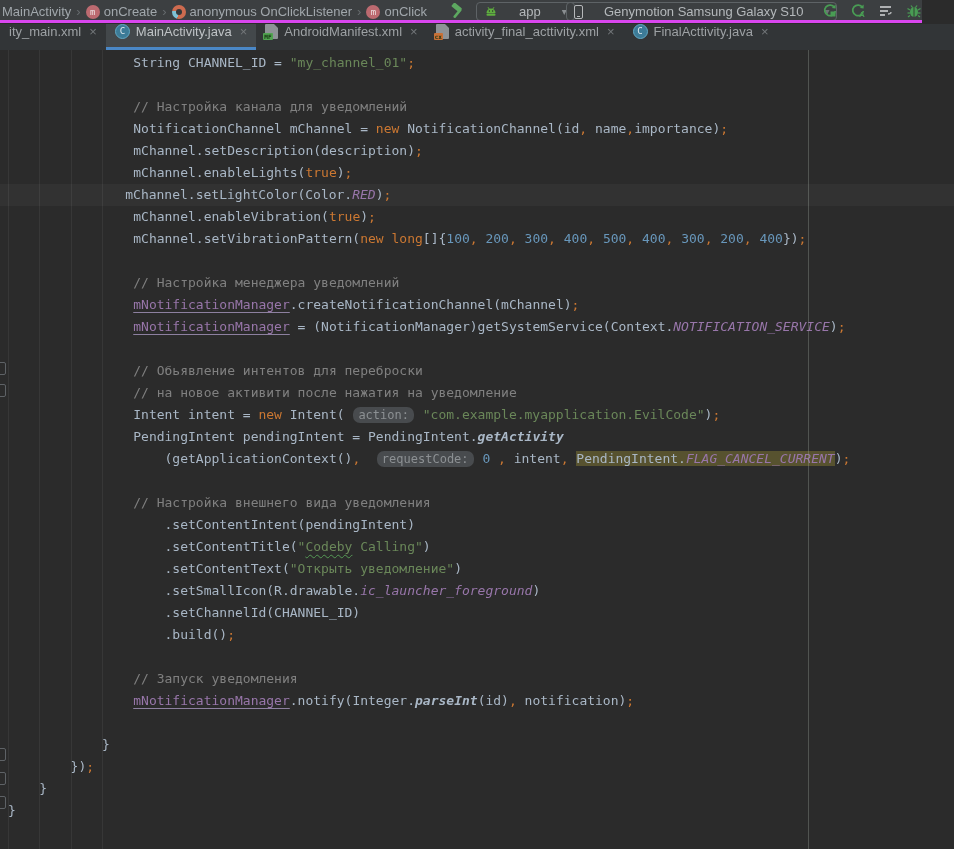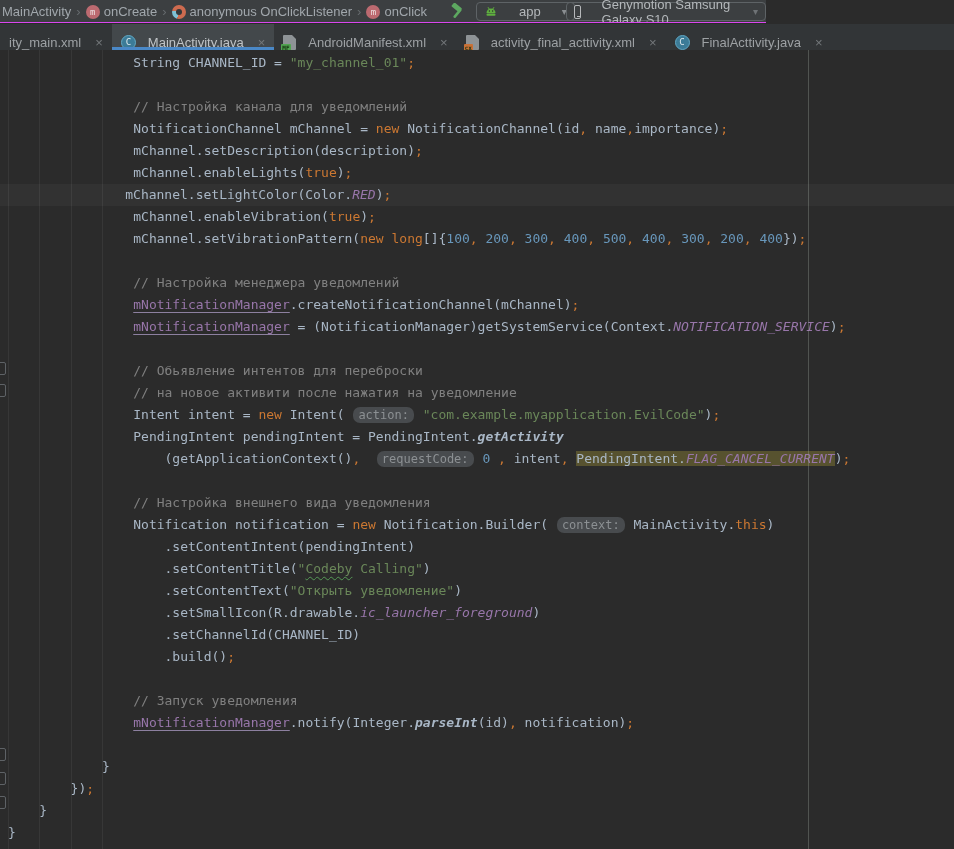--- a/index.html
+++ b/index.html
@@ -1,22 +1,22 @@
 <!DOCTYPE html>
 <html><head>
 <meta charset="utf-8">
 <style>
   * { margin:0; padding:0; box-sizing:border-box; }
   html,body { width:954px; height:849px; overflow:hidden; background:#2B2B2B;
     font-family:"Liberation Sans", sans-serif; }
   .app { position:relative; width:954px; height:849px; }
 
   
-  .toolbar { position:absolute; left:0; top:0; width:766px; height:23px;
-    background:#3C3F41; border-bottom:1px solid #d946ef; overflow:hidden; }
+  .toolbar { position:absolute; left:0; top:0; width:922px; height:23px;
+    background:#3C3F41; border-bottom:3px solid #d946ef; overflow:hidden; }
   .crumbs { position:absolute; left:2px; top:0; height:23px; display:flex;
     align-items:center; gap:4px; white-space:nowrap; }
   .crumb { display:flex; align-items:center; gap:4px; color:#A1A7AC;
     font-size:13px; cursor:default; }
   .crumb-sep { color:#666B6E; font-size:13px; padding:0 1px; }
   .ic-method { width:14px; height:14px; border-radius:50%; background:#BC6A70;
     color:#EDE2E3; font-size:9px; line-height:14px; text-align:center;
     font-family:"DejaVu Sans Mono",monospace; }
   .ic-anon { width:14px; height:14px; border-radius:50%; position:relative;
     background:conic-gradient(#CE6B4F 0 55%, #7FC1D4 55% 78%, #CE6B4F 78% 100%); }
@@ -34,21 +34,21 @@
     position:relative; }
   .ic-phone::after { content:""; position:absolute; left:2px; bottom:1px; width:3px;
     height:1px; background:#B6B8BA; }
   .tb-actions { position:absolute; top:3px; left:822px; width:140px; display:flex;
     gap:12px; }
   .tb-actions svg { display:block; }
 
   
   .tabbar { position:absolute; left:0; top:24px; width:954px; height:26px;
     background:#323537; display:flex; overflow:hidden; }
-  .tab { display:flex; align-items:flex-end; gap:12px; padding:0 9px; height:26px;
+  .tab { display:flex; align-items:flex-start; gap:6px; padding:0 9px; height:26px;
     color:#9DA1A4; font-size:13px; white-space:nowrap; position:relative;
     cursor:default; }
   .tab.sel { background:#43484B; color:#BFC3C6; }
   .tab.sel::after { content:""; position:absolute; left:0; right:0; bottom:0;
     height:3px; background:#4A88C7; }
   .tab .x { color:#74787B; font-size:13px; margin-left:2px; }
   .ic-class { width:15px; height:15px; border-radius:50%; background:#3C7B97;
     border:1px solid #61A8C4; color:#DDE8EC; font-size:9px; line-height:13px;
     text-align:center; font-family:"DejaVu Sans Mono",monospace; }
   .ic-file { width:13px; height:15px; background:#8E9396; border-radius:1px;
@@ -237,21 +237,20 @@
         <div class="line"><span class="d">                </span><span class="f">mNotificationManager</span><span class="d">.createNotificationChannel(mChannel)</span><span class="p">;</span></div>
         <div class="line"><span class="d">                </span><span class="f">mNotificationManager</span><span class="d"> = (NotificationManager)getSystemService(Context.</span><span class="st">NOTIFICATION_SERVICE</span><span class="d">)</span><span class="p">;</span></div>
         <div class="line"></div>
         <div class="line"><span class="c">                // Обьявление интентов для переброски</span></div>
         <div class="line"><span class="c">                // на новое активити после нажатия на уведомление</span></div>
         <div class="line"><span class="d">                Intent intent = </span><span class="k">new</span><span class="d"> Intent( </span><span class="h">action:</span><span class="d"> </span><span class="s">"com.example.myapplication.EvilCode"</span><span class="d">)</span><span class="p">;</span></div>
         <div class="line"><span class="d">                PendingIntent pendingIntent = PendingIntent.</span><span class="m">getActivity</span></div>
         <div class="line"><span class="d">                    (getApplicationContext()</span><span class="p">,</span><span class="d">  </span><span class="h">requestCode:</span><span class="d"> </span><span class="n">0</span><span class="d"> </span><span class="p">,</span><span class="d"> intent</span><span class="p">,</span><span class="d"> </span><span class="hl">PendingIntent.</span><span class="st hl">FLAG_CANCEL_CURRENT</span><span class="d">)</span><span class="p">;</span></div>
         <div class="line"></div>
         <div class="line"><span class="c">                // Настройка внешнего вида уведомления</span></div>
-        <div class="line"><span class="d">                Notification notification = </span><span class="k">new</span><span class="d"> Notification.Builder( </span><span class="h">context:</span><span class="d"> MainActivity.</span><span class="k">this</span><span class="d">)</span></div>
         <div class="line"><span class="d">                    .setContentIntent(pendingIntent)</span></div>
         <div class="line"><span class="d">                    .setContentTitle(</span><span class="s">"</span><span class="s typo">Codeby</span><span class="s"> Calling"</span><span class="d">)</span></div>
         <div class="line"><span class="d">                    .setContentText(</span><span class="s">"Открыть уведомление"</span><span class="d">)</span></div>
         <div class="line"><span class="d">                    .setSmallIcon(R.drawable.</span><span class="st">ic_launcher_foreground</span><span class="d">)</span></div>
         <div class="line"><span class="d">                    .setChannelId(CHANNEL_ID)</span></div>
         <div class="line"><span class="d">                    .build()</span><span class="p">;</span></div>
         <div class="line"></div>
         <div class="line"><span class="c">                // Запуск уведомления</span></div>
         <div class="line"><span class="d">                </span><span class="f">mNotificationManager</span><span class="d">.notify(Integer.</span><span class="m">parseInt</span><span class="d">(id)</span><span class="p">,</span><span class="d"> notification)</span><span class="p">;</span></div>
         <div class="line"></div>

